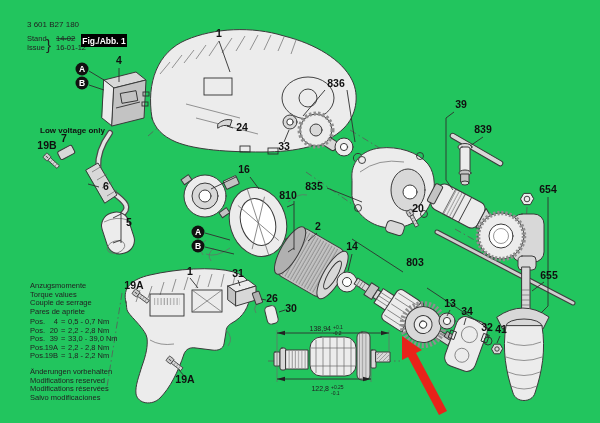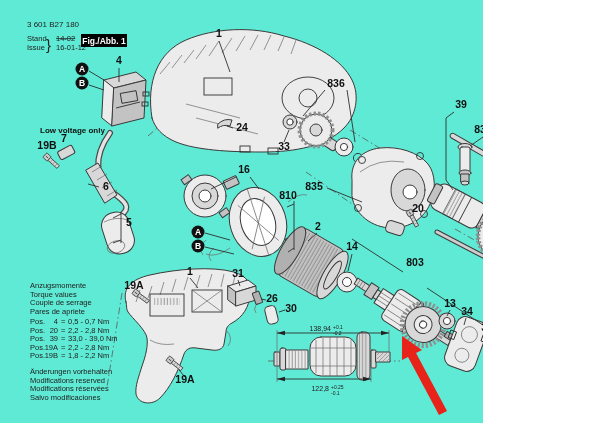--- a/index.html
+++ b/index.html
@@ -1,16 +1,16 @@
 <!DOCTYPE html>
 <html><head>
 <meta charset="utf-8">
 <style>
   html,body{margin:0;padding:0;background:#ffffff;}
-  .page{position:relative;width:483px;height:423px;background:#5eead4;overflow:hidden;
+  .page{position:relative;width:600px;height:423px;background:#22c55e;overflow:hidden;
         font-family:"Liberation Sans",sans-serif;}
   svg{display:block}
   
   .part{stroke:#3a3a3a;stroke-width:1;fill:#ececec;stroke-linejoin:round;stroke-linecap:round;}
   .part2{fill:#d8d8d8;} .part3{fill:#c3c3c3;} .part4{fill:#b0b0b0;} .white{fill:#ffffff;}
   .ln{stroke:#2f2f2f;stroke-width:0.9;fill:none;}
   .thin{stroke:#6a6a6a;stroke-width:0.7;fill:none;}
   .dash{stroke:#5a5a5a;stroke-width:0.8;fill:none;stroke-dasharray:7 3 1.5 3;}
   .teeth{fill:none;stroke:#8f8f8f;}
   .lbl{font:bold 10.5px "Liberation Sans",sans-serif;fill:#101010;text-anchor:middle;}

